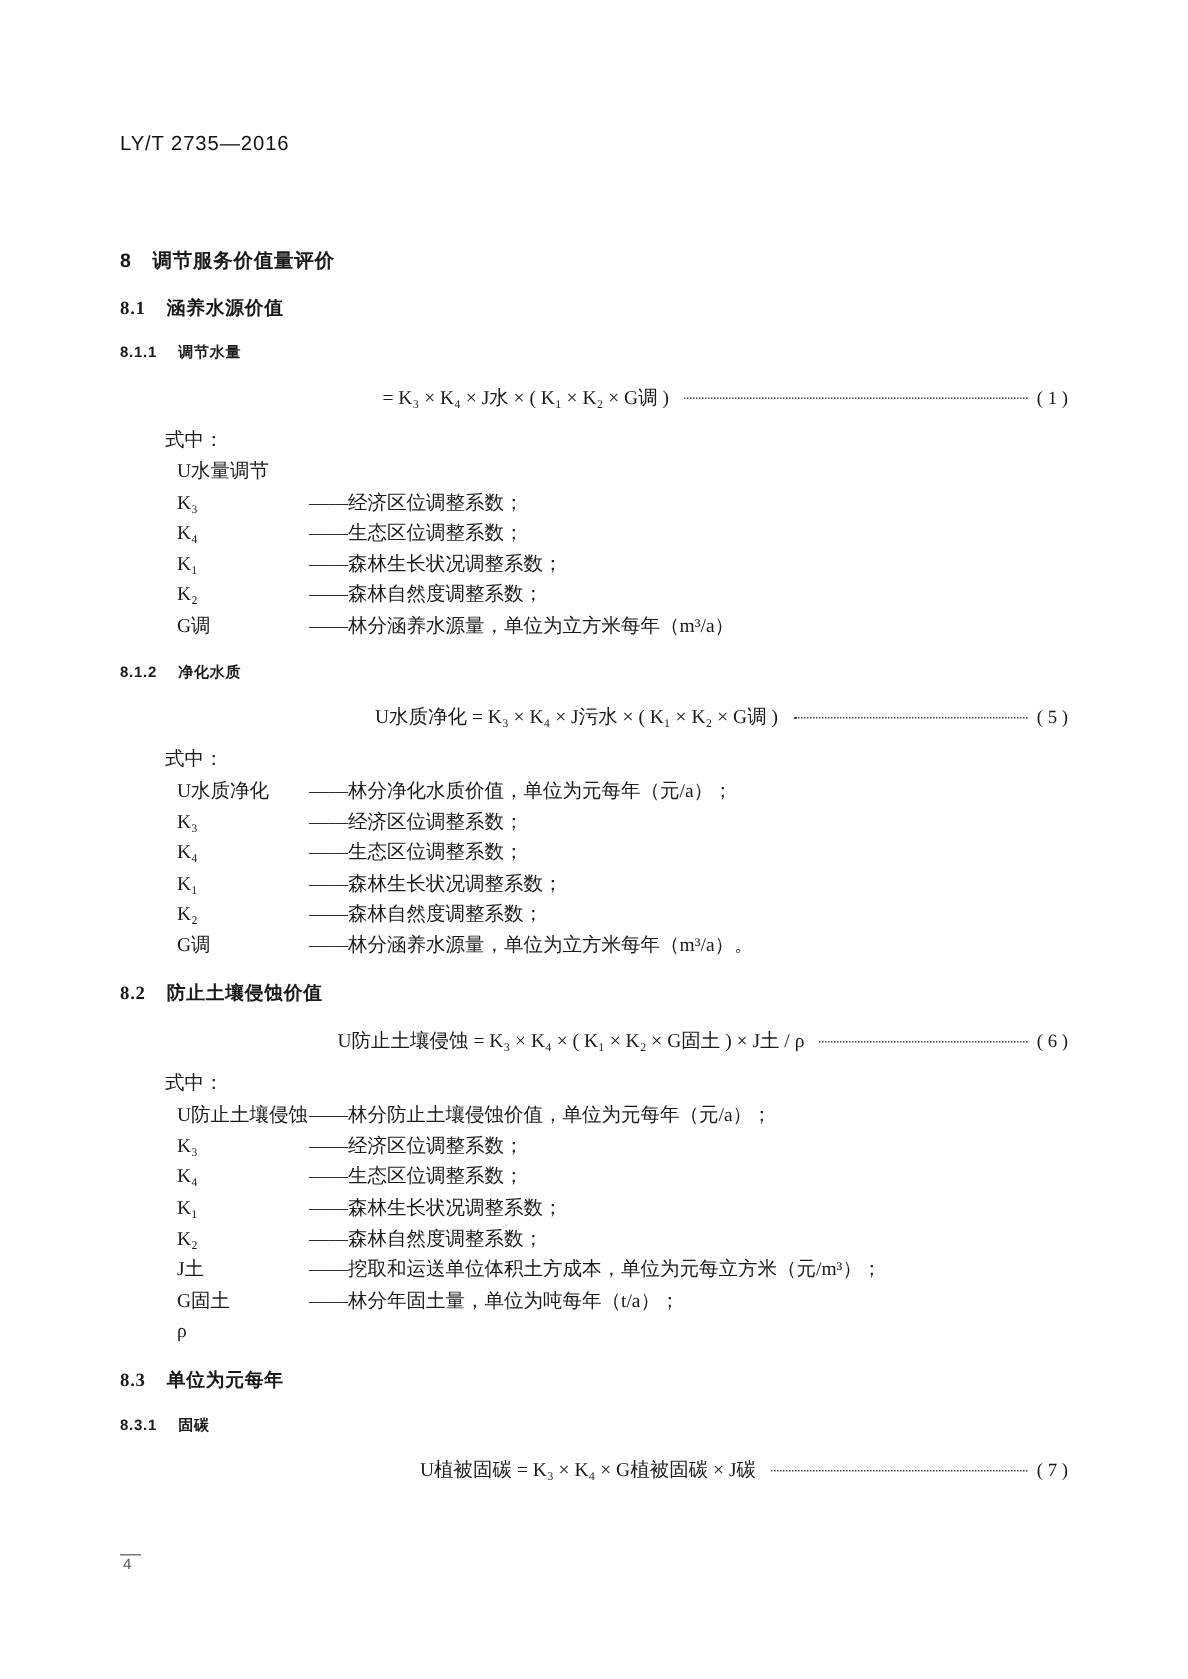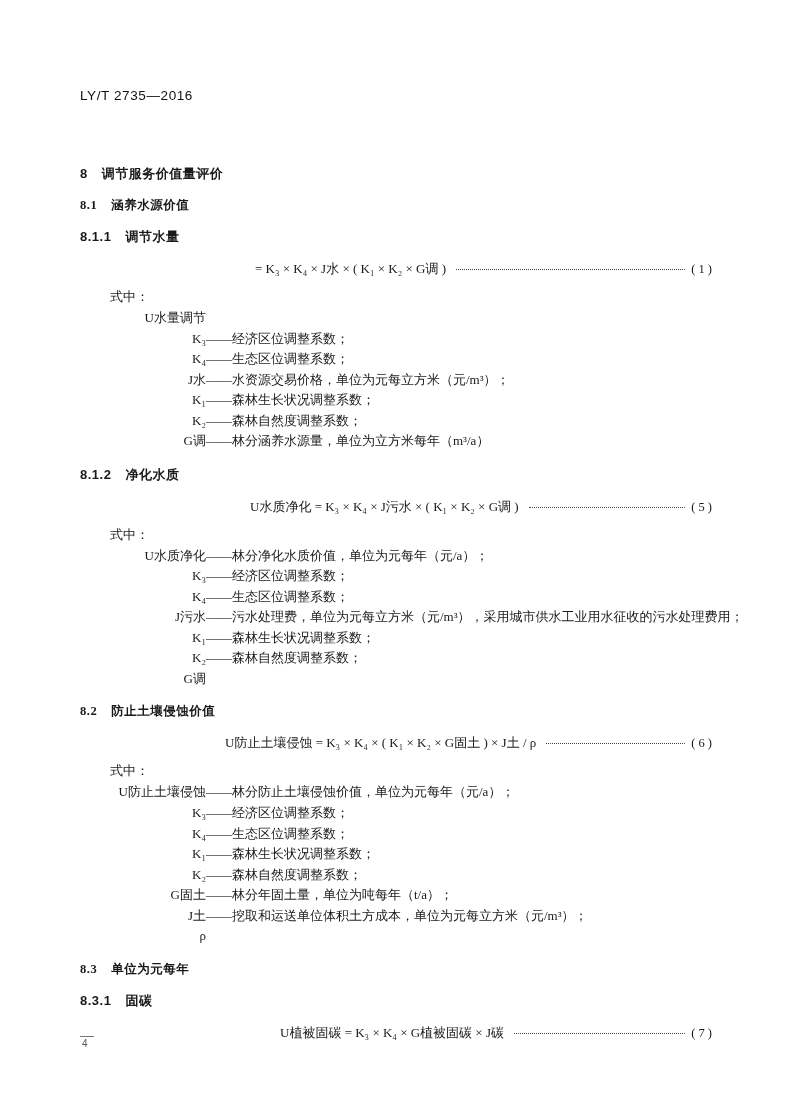--- a/index.html
+++ b/index.html
@@ -46,21 +46,21 @@
     letter-spacing: 0.5px;
   }
   .h2 {
     font-family: Liberation Serif, serif;
     font-size: 12.5px;
     font-weight: bold;
     letter-spacing: 0.5px;
   }
   .h3 {
     font-family: "Liberation Sans", sans-serif;
-    font-size: 13px;
+    font-size: 10px;
     font-weight: bold;
     letter-spacing: 0.5px;
   }
   .sec-num {
     display: inline-block;
   }
   .sec-title {
     display: inline-block;
     margin-left: 14px;
   }
@@ -104,21 +104,20 @@
     align-items: baseline;
     font-size: 13px;
     line-height: 1.58;
   }
   .defsym {
     flex: 0 0 96px;
     padding-left: 8px;
     box-sizing: border-box;
     font-style: normal;
     white-space: nowrap;
-    text-align: right;
   }
   .defdesc {
     flex: 1 1 auto;
     white-space: nowrap;
   }
   .blk {
     margin-top: 14px;
   }
   .pagenum {
     position: absolute;
@@ -175,24 +174,20 @@
       </div>
       <div class="defrow">
         <span class="defsym">K₃</span>
         <span class="defdesc">——经济区位调整系数；</span>
       </div>
       <div class="defrow">
         <span class="defsym">K₄</span>
         <span class="defdesc">——生态区位调整系数；</span>
       </div>
       <div class="defrow">
-        <span class="defsym">J水</span>
-        <span class="defdesc">——水资源交易价格，单位为元每立方米（元/m³）；</span>
-      </div>
-      <div class="defrow">
         <span class="defsym">K₁</span>
         <span class="defdesc">——森林生长状况调整系数；</span>
       </div>
       <div class="defrow">
         <span class="defsym">K₂</span>
         <span class="defdesc">——森林自然度调整系数；</span>
       </div>
       <div class="defrow">
         <span class="defsym">G调</span>
         <span class="defdesc">——林分涵养水源量，单位为立方米每年（m³/a）</span>
@@ -218,33 +213,30 @@
       </div>
       <div class="defrow">
         <span class="defsym">K₃</span>
         <span class="defdesc">——经济区位调整系数；</span>
       </div>
       <div class="defrow">
         <span class="defsym">K₄</span>
         <span class="defdesc">——生态区位调整系数；</span>
       </div>
       <div class="defrow">
-        <span class="defsym">J污水</span>
-        <span class="defdesc">——污水处理费，单位为元每立方米（元/m³），采用城市供水工业用水征收的污水处理费用；</span>
-      </div>
-      <div class="defrow">
         <span class="defsym">K₁</span>
         <span class="defdesc">——森林生长状况调整系数；</span>
       </div>
       <div class="defrow">
         <span class="defsym">K₂</span>
         <span class="defdesc">——森林自然度调整系数；</span>
       </div>
       <div class="defrow">
         <span class="defsym">G调</span>
+        <span class="defdesc">——林分涵养水源量，单位为立方米每年（m³/a）。</span>
       </div>
     </div>
 
     <div class="h2 blk">
       <span class="sec-num">8.2</span><span class="sec-title">防止土壤侵蚀价值</span>
     </div>
 
     <div class="formula-row">
       <span class="formula-spacer formula-indent-3"></span>
       <span class="formula">U防止土壤侵蚀 = K₃ × K₄ × ( K₁ × K₂ × G固土 ) × J土 / ρ</span>
@@ -268,26 +260,26 @@
       </div>
       <div class="defrow">
         <span class="defsym">K₁</span>
         <span class="defdesc">——森林生长状况调整系数；</span>
       </div>
       <div class="defrow">
         <span class="defsym">K₂</span>
         <span class="defdesc">——森林自然度调整系数；</span>
       </div>
       <div class="defrow">
+        <span class="defsym">J土</span>
+        <span class="defdesc">——挖取和运送单位体积土方成本，单位为元每立方米（元/m³）；</span>
+      </div>
+      <div class="defrow">
         <span class="defsym">G固土</span>
         <span class="defdesc">——林分年固土量，单位为吨每年（t/a）；</span>
-      </div>
-      <div class="defrow">
-        <span class="defsym">J土</span>
-        <span class="defdesc">——挖取和运送单位体积土方成本，单位为元每立方米（元/m³）；</span>
       </div>
       <div class="defrow">
         <span class="defsym">ρ</span>
       </div>
     </div>
 
     <div class="h2 blk">
       <span class="sec-num">8.3</span><span class="sec-title">单位为元每年</span>
     </div>
 

